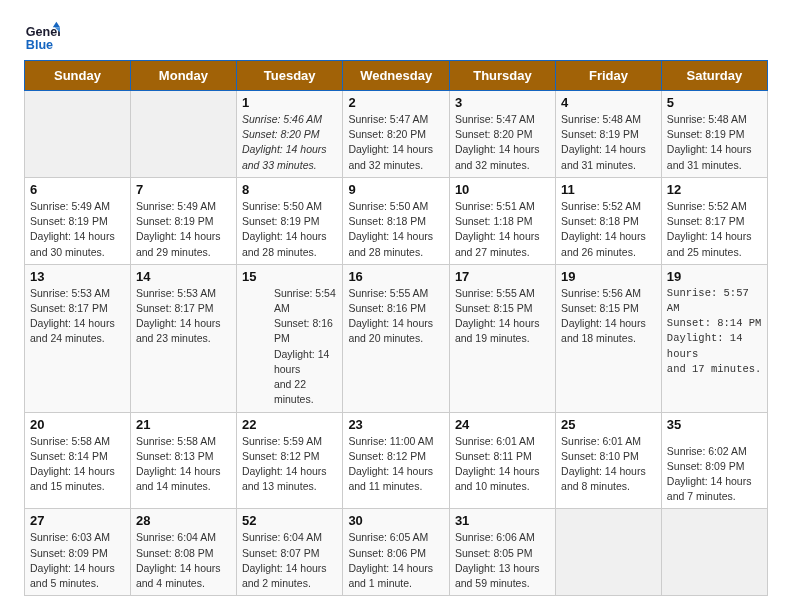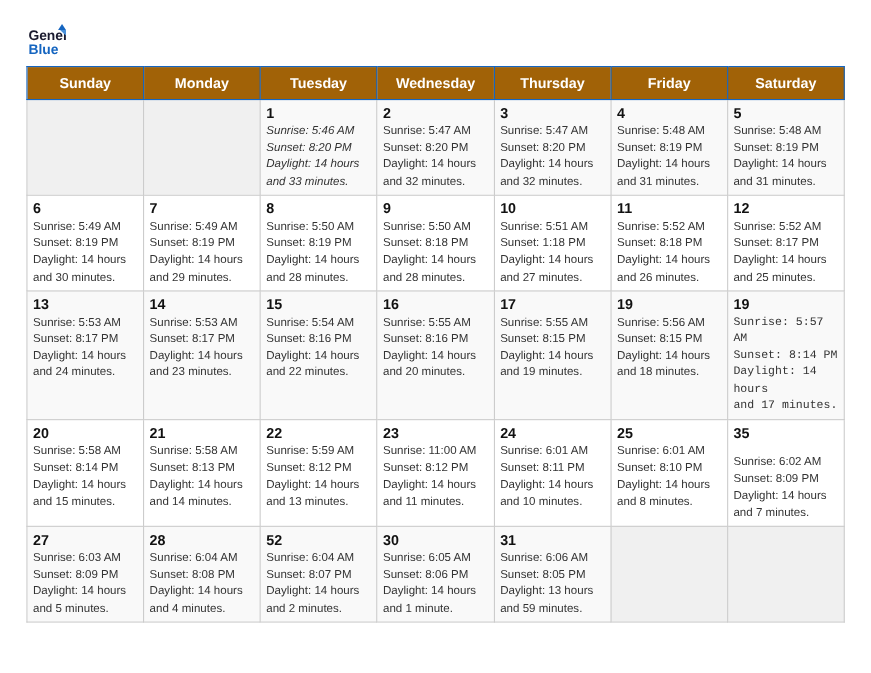--- a/index.html
+++ b/index.html
@@ -208,21 +208,21 @@
         </td>
         <td>
           <span class="day-num">14</span>
           <div class="day-detail" style="white-space: pre-line;">Sunrise: 5:53 AM
 Sunset: 8:17 PM
 Daylight: 14 hours
 and 23 minutes.</div>
         </td>
         <td>
           <span class="day-num">15</span>
-          <div class="day-detail" style="white-space: pre-line;">Sunrise: 5:54 AM
+          <div class="day-detail" style="white-space: pre-line; margin-left: 32px;">Sunrise: 5:54 AM
 Sunset: 8:16 PM
 Daylight: 14 hours
 and 22 minutes.</div>
         </td>
         <td>
           <span class="day-num">16</span>
           <div class="day-detail" style="white-space: pre-line;">Sunrise: 5:55 AM
 Sunset: 8:16 PM
 Daylight: 14 hours
 and 20 minutes.</div>

